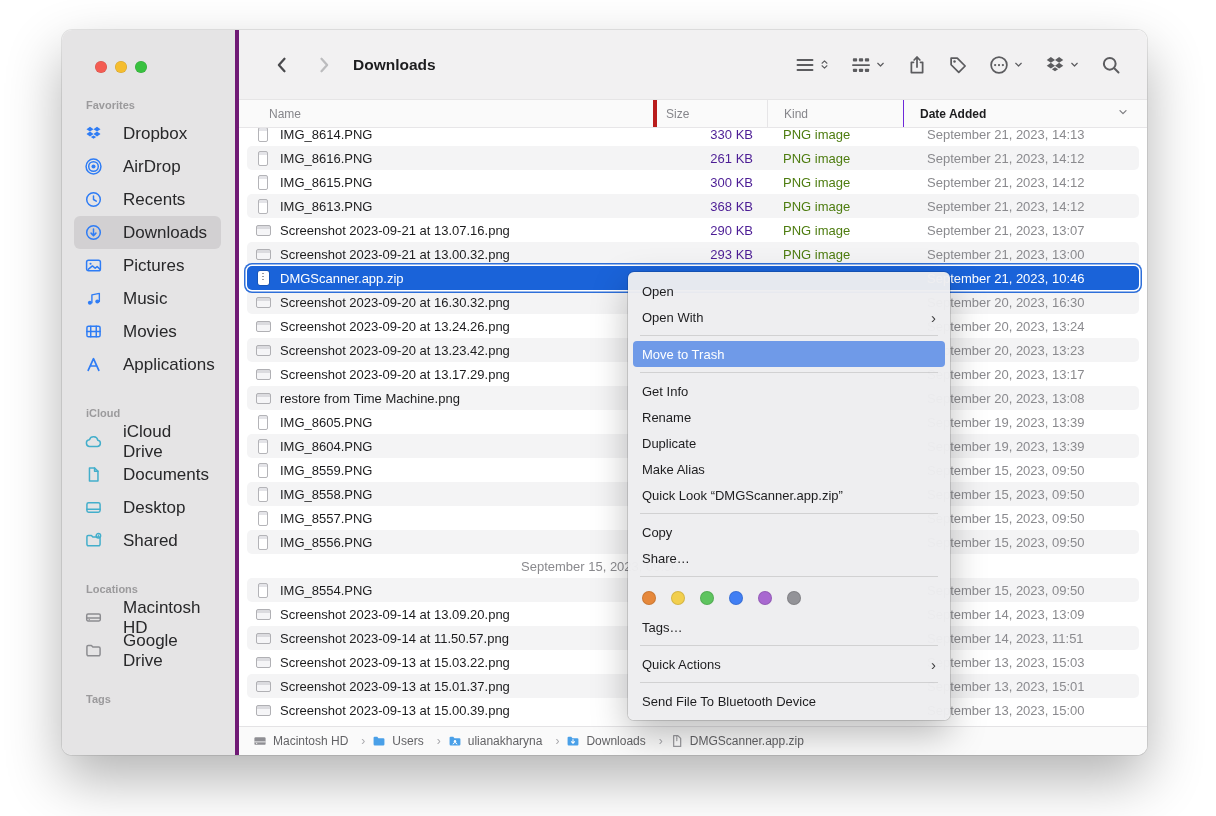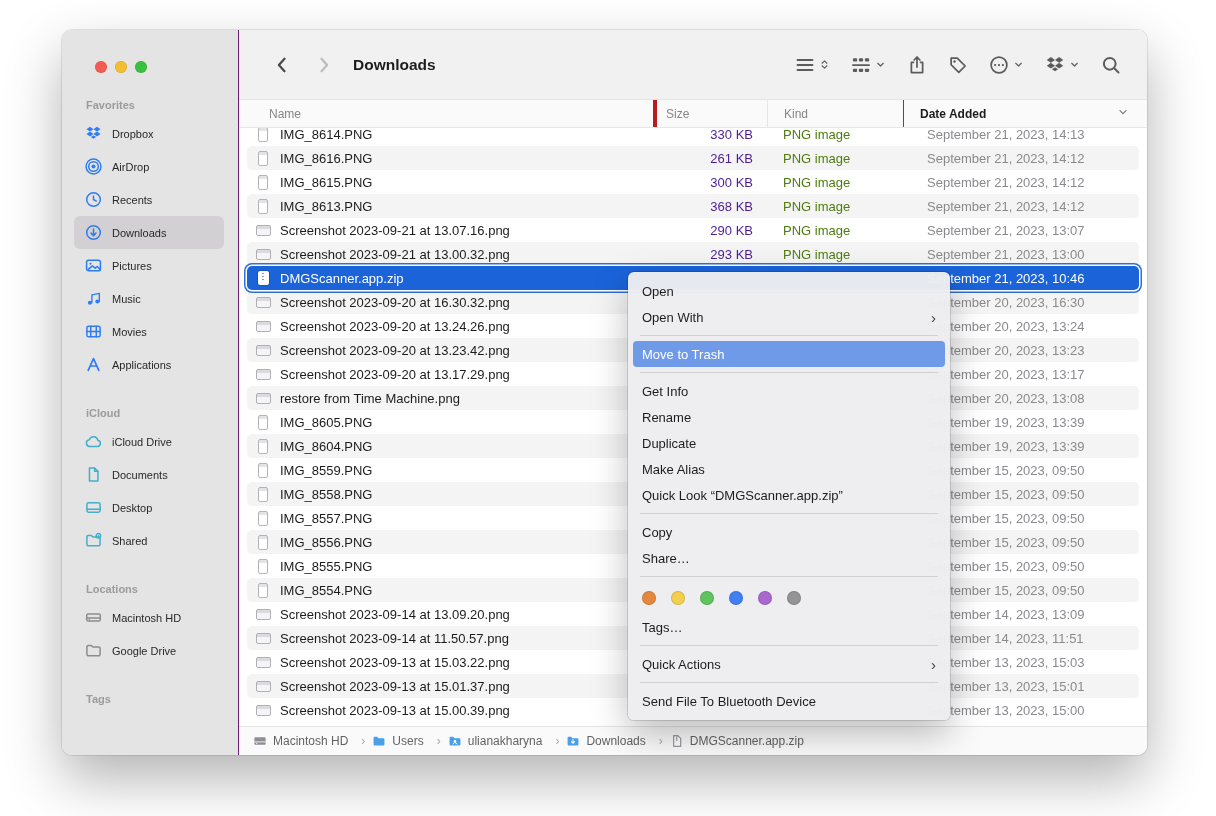--- a/index.html
+++ b/index.html
@@ -3,28 +3,28 @@
 <meta charset="utf-8">
 <style>
   * { box-sizing: border-box; margin: 0; padding: 0; }
   html,body { width:1216px; height:816px; background:#ffffff; font-family:"Liberation Sans","DejaVu Sans",sans-serif; position:relative; overflow:hidden; }
 
   .window { position:absolute; left:62px; top:30px; width:1085px; height:725px; border-radius:10px;
             background:#fff; display:flex; overflow:hidden;
             box-shadow:0 24px 55px rgba(0,0,0,.30), 0 0 0 1px rgba(0,0,0,.09); }
 
   
-  .sidebar { width:177px; flex:none; background:#e5e4e5; border-right:1px solid #701a75; }
+  .sidebar { width:177px; flex:none; background:#e5e4e5; border-right:4px solid #701a75; }
   .traffic { display:flex; gap:8px; padding:31px 0 0 33px; }
   .tl { width:12px; height:12px; border-radius:50%; box-shadow:inset 0 0 0 .5px rgba(0,0,0,.15); }
   .tl.red{background:#f45c53} .tl.yellow{background:#f5bd2f} .tl.green{background:#38c13f}
   .sec { margin-top:26px; }
   .sec + .sec { }
   .sec-label { font-size:11px; font-weight:700; color:#9b9a9c; padding:0 0 6px 24px; }
-  .sb-item { height:33px; display:flex; align-items:center; gap:10px; margin:0 14px 0 12px; padding:0 6px 0 11px; border-radius:6px; font-size:11px; color:#28282a; cursor:default; }
+  .sb-item { height:33px; display:flex; align-items:center; gap:21px; margin:0 14px 0 12px; padding:0 6px 0 11px; border-radius:6px; font-size:17px; color:#28282a; cursor:default; }
   .sb-item.selected { background:#d2d0d2; }
   .sb-icon { width:17px; height:17px; flex:none; display:flex; align-items:center; justify-content:center; }
   .sb-icon svg { width:17px; height:17px; }
   .sec-0 .sb-icon { color:#2e7cf5; }
   .sec-1 .sb-icon { color:#43aecb; }
   .sec-2 .sb-icon { color:#8c8c90; }
 
   
   .main { flex:1; display:flex; flex-direction:column; min-width:0; background:#fff; position:relative; }
   .toolbar { height:70px; flex:none; background:#f2f1f2; border-bottom:1px solid #e6e5e6; display:flex; align-items:center; padding:0 26px 0 30px; }
@@ -578,26 +578,20 @@
             <span class="f-icon" data-name="file-phone-icon">
                 <span style="display:block;width:10px;height:15px;border:1px solid #b4b4b8;border-radius:2px;background:linear-gradient(#e4e4e8 3px,#ffffff 3px)"></span>
               </span>
             <span data-name="file-name">IMG_8556.PNG</span>
           </span>
           <span class="cell-size" data-name="file-size"></span>
           <span class="cell-kind" data-name="file-kind"></span>
           <span class="cell-date" data-name="file-date-added">September 15, 2023, 09:50</span>
         </div>
           <div class="row i-even" data-name="table-row">
-          <span class="cell-name">
-            <span class="f-icon" data-name="file-phone-icon">
-                <span style="display:block;width:10px;height:15px;border:1px solid #b4b4b8;border-radius:2px;background:linear-gradient(#e4e4e8 3px,#ffffff 3px)"></span>
-              </span>
-            <span data-name="file-name">IMG_8555.PNG</span>
-          </span>
           <span class="cell-size" data-name="file-size"></span>
           <span class="cell-kind" data-name="file-kind"></span>
           <span class="cell-date" data-name="file-date-added">September 15, 2023, 09:50</span>
         </div>
           <div class="row i-odd" data-name="table-row">
           <span class="cell-name">
             <span class="f-icon" data-name="file-phone-icon">
                 <span style="display:block;width:10px;height:15px;border:1px solid #b4b4b8;border-radius:2px;background:linear-gradient(#e4e4e8 3px,#ffffff 3px)"></span>
               </span>
             <span data-name="file-name">IMG_8554.PNG</span>

